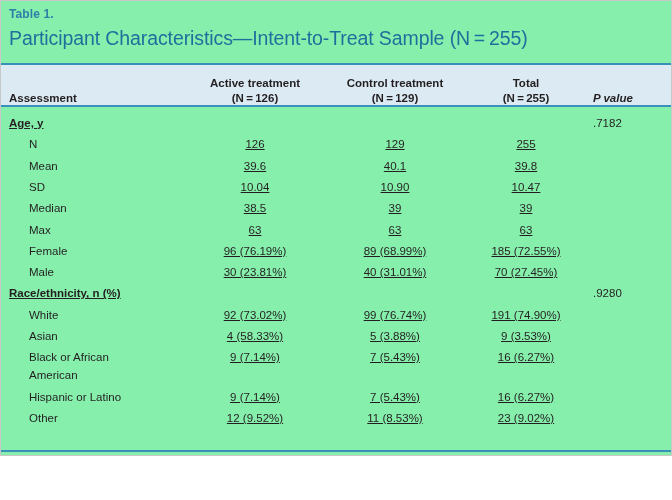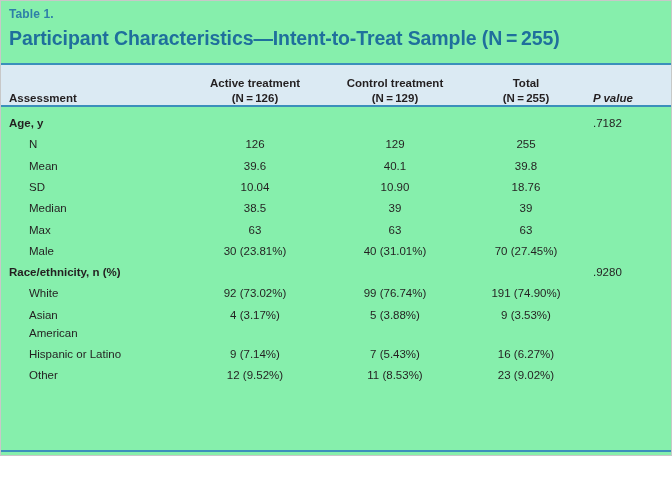--- a/index.html
+++ b/index.html
@@ -27,21 +27,21 @@
     font-size: 12px;
     font-weight: bold;
     color: #2e7fa8;
     letter-spacing: 0.1px;
   }
   .table-title {
     position: absolute;
     left: 8px;
     top: 26px;
     font-size: 19.5px;
-    font-weight: bold;
+    font-weight: normal;
     color: #1f6f9c;
     letter-spacing: -0.1px;
     white-space: nowrap;
   }
   .rule-top {
     position: absolute;
     left: 0;
     right: 0;
     top: 62px;
     height: 2px;
@@ -121,23 +121,25 @@
   }
   .lbl {
     text-align: left;
     padding-left: 8px !important;
   }
   .lbl.indent {
     padding-left: 28px !important;
   }
   .lbl.group {
     font-weight: bold;
+    text-decoration: underline;
   }
   .num {
     text-align: center;
+    text-decoration: underline;
   }
   .pv {
     text-align: left;
     padding-left: 6px !important;
   }
   .row.cont td { height: 18px; margin-top: 38px; }
 </style>
 </head>
 <body>
 
@@ -200,38 +202,45 @@
           <td class="lbl indent">Mean</td>
           <td class="num">39.6</td>
           <td class="num">40.1</td>
           <td class="num">39.8</td>
           <td class="pv"></td>
         </tr>
         <tr class="row">
           <td class="lbl indent">SD</td>
           <td class="num">10.04</td>
           <td class="num">10.90</td>
-          <td class="num">18.76</td>
+          <td class="num">10.47</td>
           <td class="pv"></td>
         </tr>
         <tr class="row">
           <td class="lbl indent">Median</td>
           <td class="num">38.5</td>
           <td class="num">39</td>
           <td class="num">39</td>
           <td class="pv"></td>
         </tr>
         <tr class="row">
           <td class="lbl indent">Max</td>
           <td class="num">63</td>
           <td class="num">63</td>
           <td class="num">63</td>
           <td class="pv"></td>
         </tr>
         <tr class="row">
+          <td class="lbl indent">Female</td>
+          <td class="num">96 (76.19%)</td>
+          <td class="num">89 (68.99%)</td>
+          <td class="num">185 (72.55%)</td>
+          <td class="pv"></td>
+        </tr>
+        <tr class="row">
           <td class="lbl indent">Male</td>
           <td class="num">30 (23.81%)</td>
           <td class="num">40 (31.01%)</td>
           <td class="num">70 (27.45%)</td>
           <td class="pv"></td>
         </tr>
         <tr class="row">
           <td class="lbl group">Race/ethnicity, n (%)</td>
           <td class="num"></td>
           <td class="num"></td>
@@ -240,23 +249,30 @@
         </tr>
         <tr class="row">
           <td class="lbl indent">White</td>
           <td class="num">92 (73.02%)</td>
           <td class="num">99 (76.74%)</td>
           <td class="num">191 (74.90%)</td>
           <td class="pv"></td>
         </tr>
         <tr class="row">
           <td class="lbl indent">Asian</td>
-          <td class="num">4 (3.17%)</td>
+          <td class="num">4 (58.33%)</td>
           <td class="num">5 (3.88%)</td>
           <td class="num">9 (3.53%)</td>
+          <td class="pv"></td>
+        </tr>
+        <tr class="row">
+          <td class="lbl indent">Black or African</td>
+          <td class="num">9 (7.14%)</td>
+          <td class="num">7 (5.43%)</td>
+          <td class="num">16 (6.27%)</td>
           <td class="pv"></td>
         </tr>
         <tr class="row cont">
           <td class="lbl indent">American</td>
           <td class="num"></td>
           <td class="num"></td>
           <td class="num"></td>
           <td class="pv"></td>
         </tr>
         <tr class="row">

